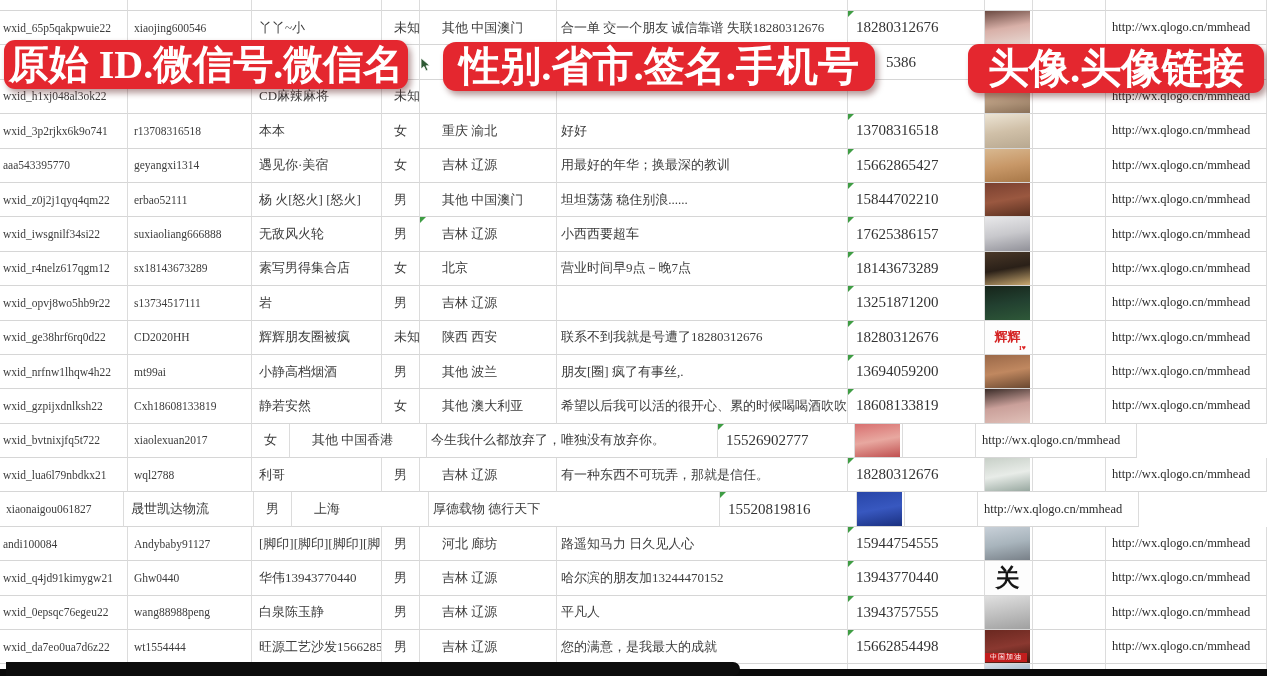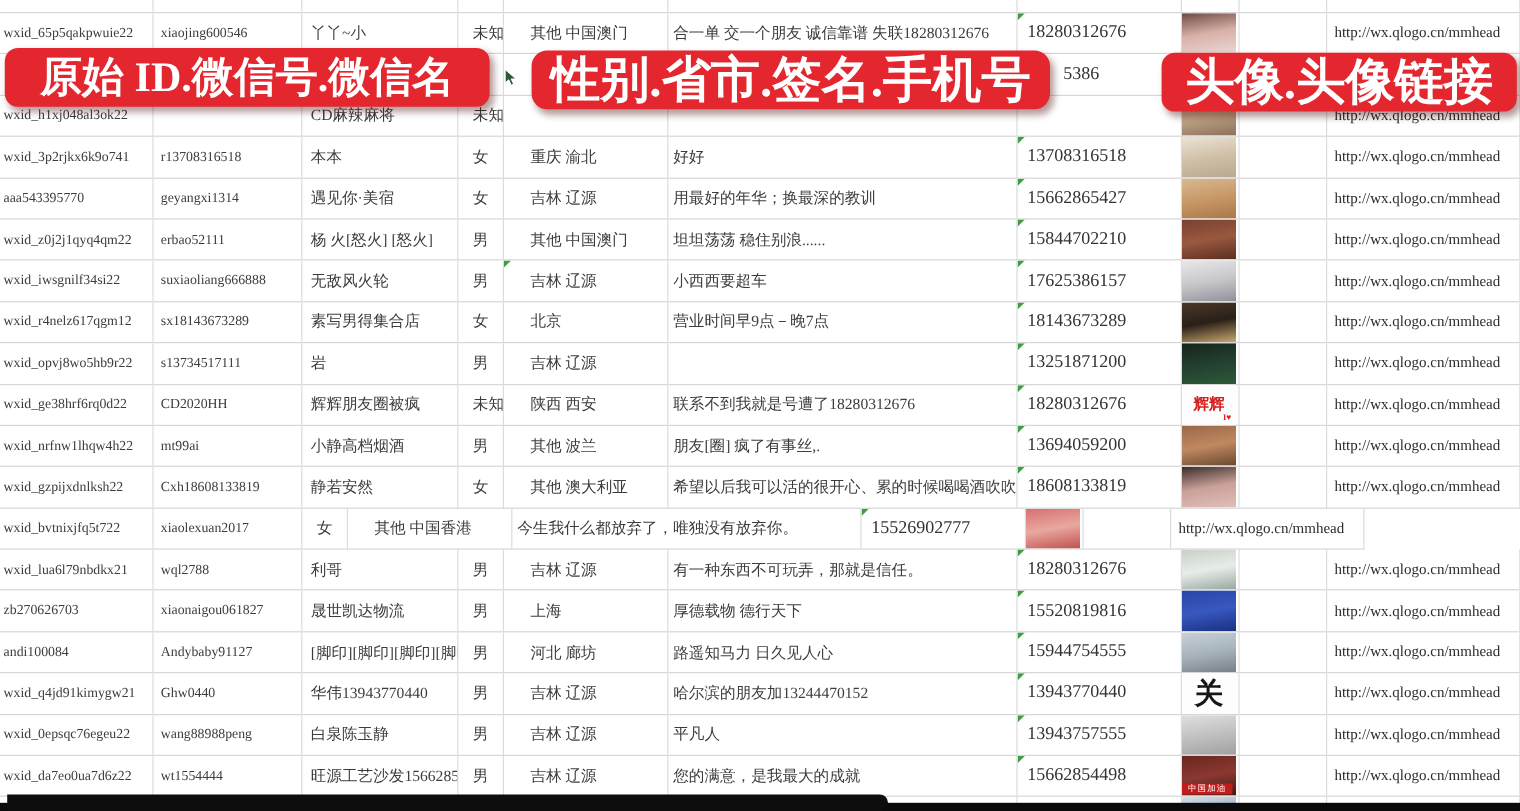--- a/index.html
+++ b/index.html
@@ -26,21 +26,21 @@
        border-top:6px solid #3f9d44;border-right:6px solid transparent;}
   .av{width:45px;height:100%;position:relative;overflow:hidden;}
   .av .cap{position:absolute;left:0;right:3px;bottom:1px;background:#c21d1d;color:#fff;
            font-size:7px;line-height:9px;text-align:center;letter-spacing:1px;}
   .av.avtext{background:#fdfdfd;display:flex;align-items:center;justify-content:center;
              font-weight:bold;}
   .av .sub{position:absolute;right:4px;bottom:2px;font-size:7px;color:#d22;font-weight:bold;}
   .banner{position:absolute;background:#e4272f;border-radius:11px;display:flex;align-items:center;
           justify-content:center;color:#ffffff;font-weight:bold;
           box-shadow:3px 4px 6px rgba(70,0,0,0.4);z-index:10;white-space:nowrap;}
-  .b1{left:4px;top:40px;width:404px;height:49px;font-size:35px;}
+  .b1{left:4px;top:40px;width:404px;height:49px;font-size:40px;}
   .b2{left:443px;top:42px;width:432px;height:49px;font-size:41px;border-radius:13px;}
   .b3{left:928px;top:44px;width:296px;height:49px;font-size:41px;margin-left:40px;}
   .barthin{position:absolute;left:0;right:0;top:669px;height:7px;background:#0a0a0a;z-index:5;}
   .barthick{position:absolute;left:6px;top:662px;width:734px;height:14px;background:#0d0d0d;
             border-radius:0 8px 8px 0;z-index:6;}
   .cursor{position:absolute;left:420px;top:58px;z-index:11;}
 </style>
 </head>
 <body>
 
@@ -247,21 +247,20 @@
         <div class="cell c-region">吉林 辽源</div>
         <div class="cell c-sig">有一种东西不可玩弄，那就是信任。</div>
         <div class="cell c-phone">18280312676<i class="tri"></i></div>
         <div class="cell c-avatar">
           <div class="av" style="background: linear-gradient(170deg, rgb(200, 208, 200), rgb(232, 236, 232), rgb(152, 168, 160));"></div>
         </div>
         <div class="cell c-blank"></div>
         <div class="cell c-link">http://wx.qlogo.cn/mmhead</div>
       </div>
       <div class="row">
-        <div class="cell c-wxid">zb270626703</div>
         <div class="cell c-wid">xiaonaigou061827</div>
         <div class="cell c-name">晟世凯达物流</div>
         <div class="cell c-gender">男</div>
         <div class="cell c-region">上海</div>
         <div class="cell c-sig">厚德载物 德行天下</div>
         <div class="cell c-phone">15520819816<i class="tri"></i></div>
         <div class="cell c-avatar">
           <div class="av" style="background: linear-gradient(170deg, rgb(40, 70, 168), rgb(56, 88, 192), rgb(26, 48, 128));"></div>
         </div>
         <div class="cell c-blank"></div>

